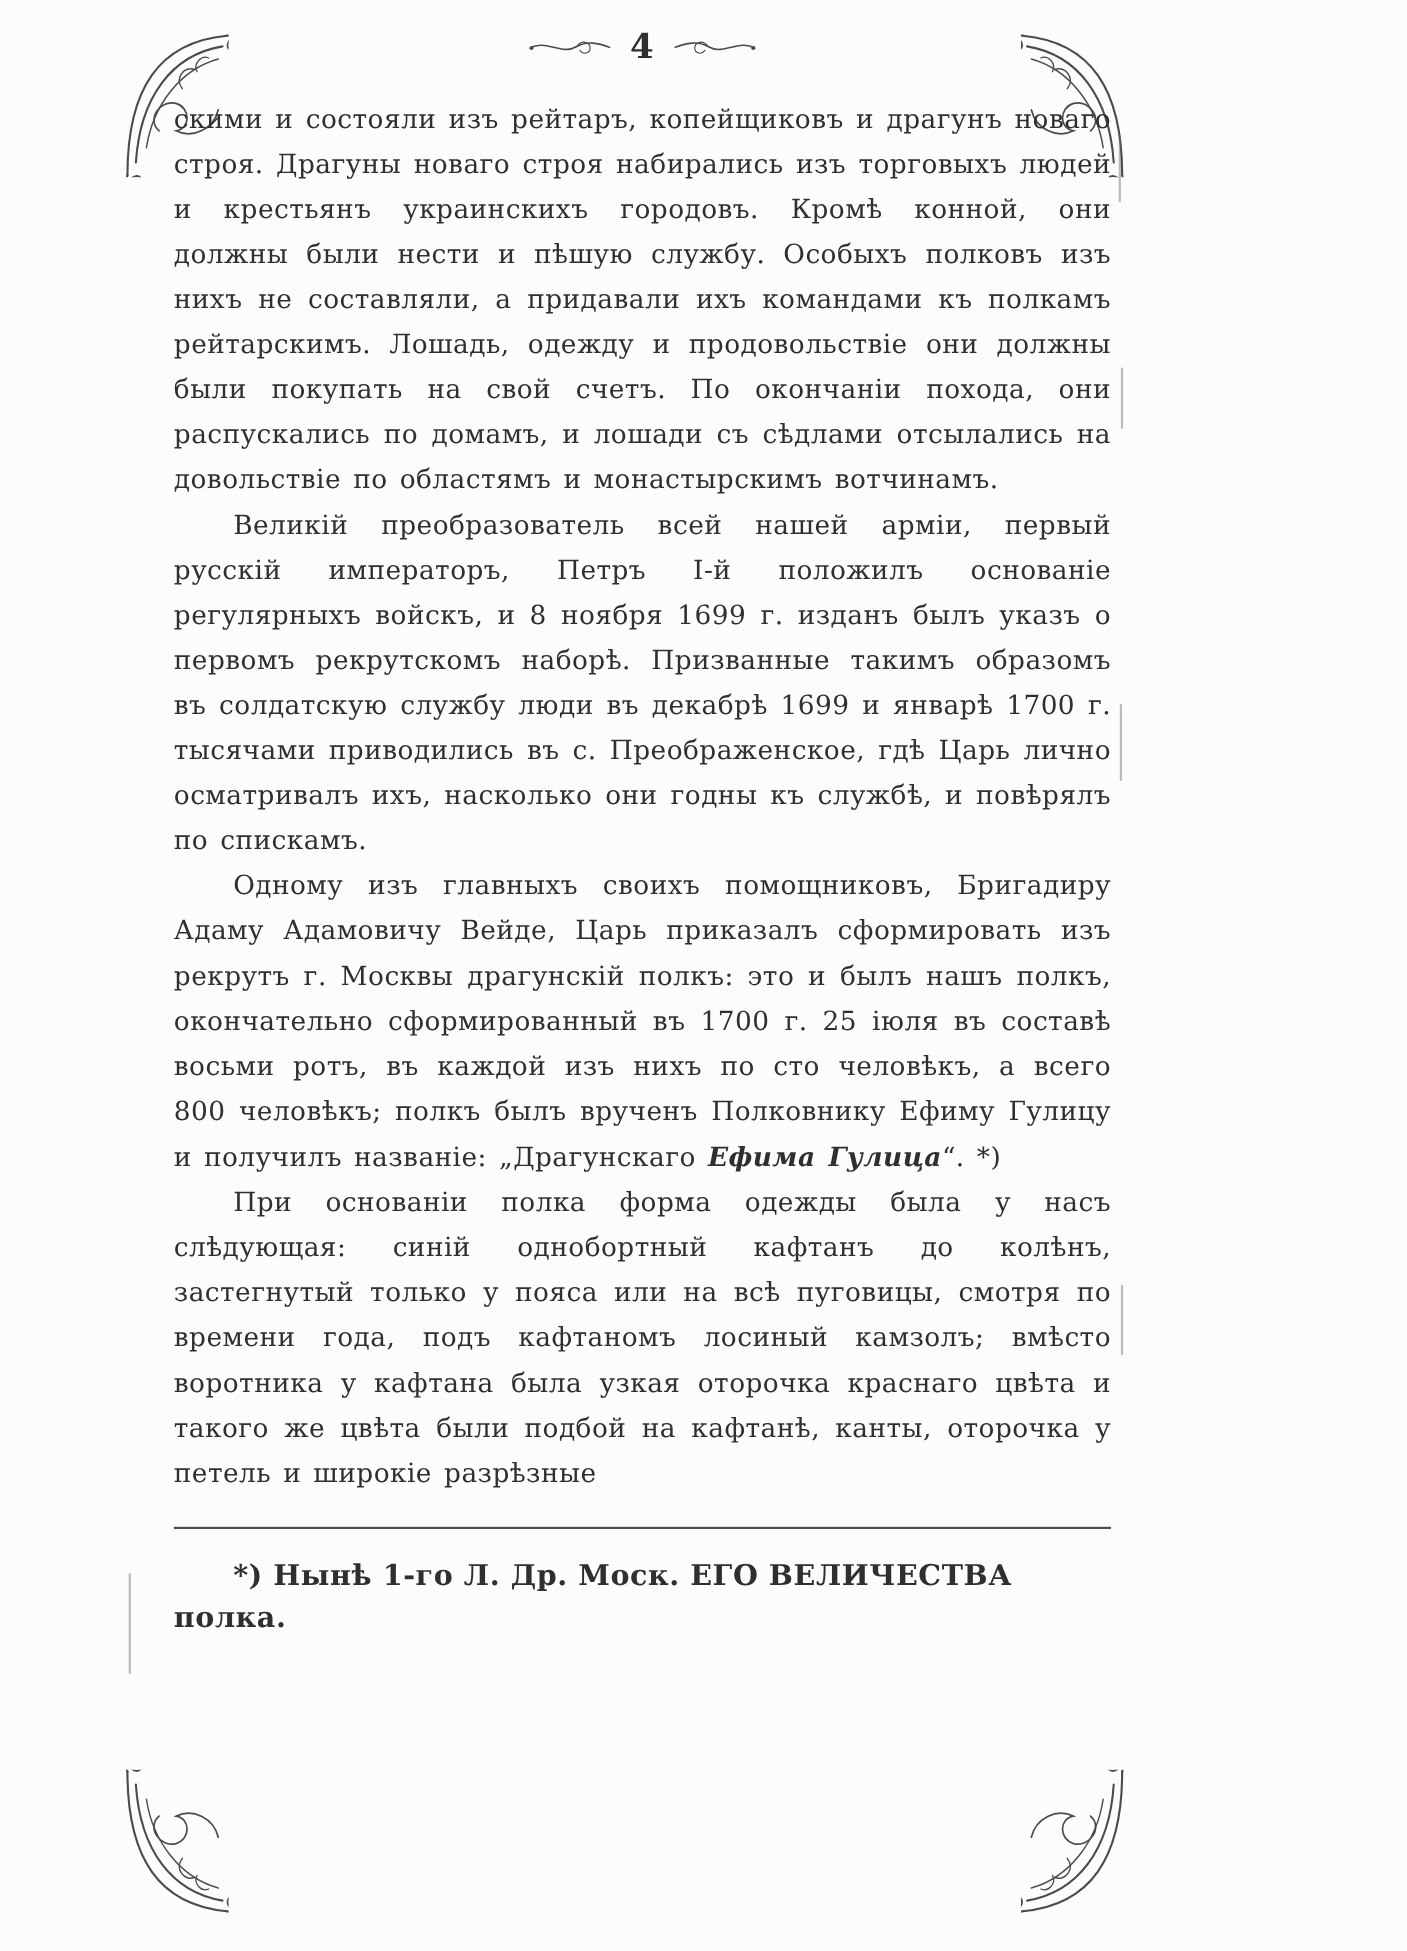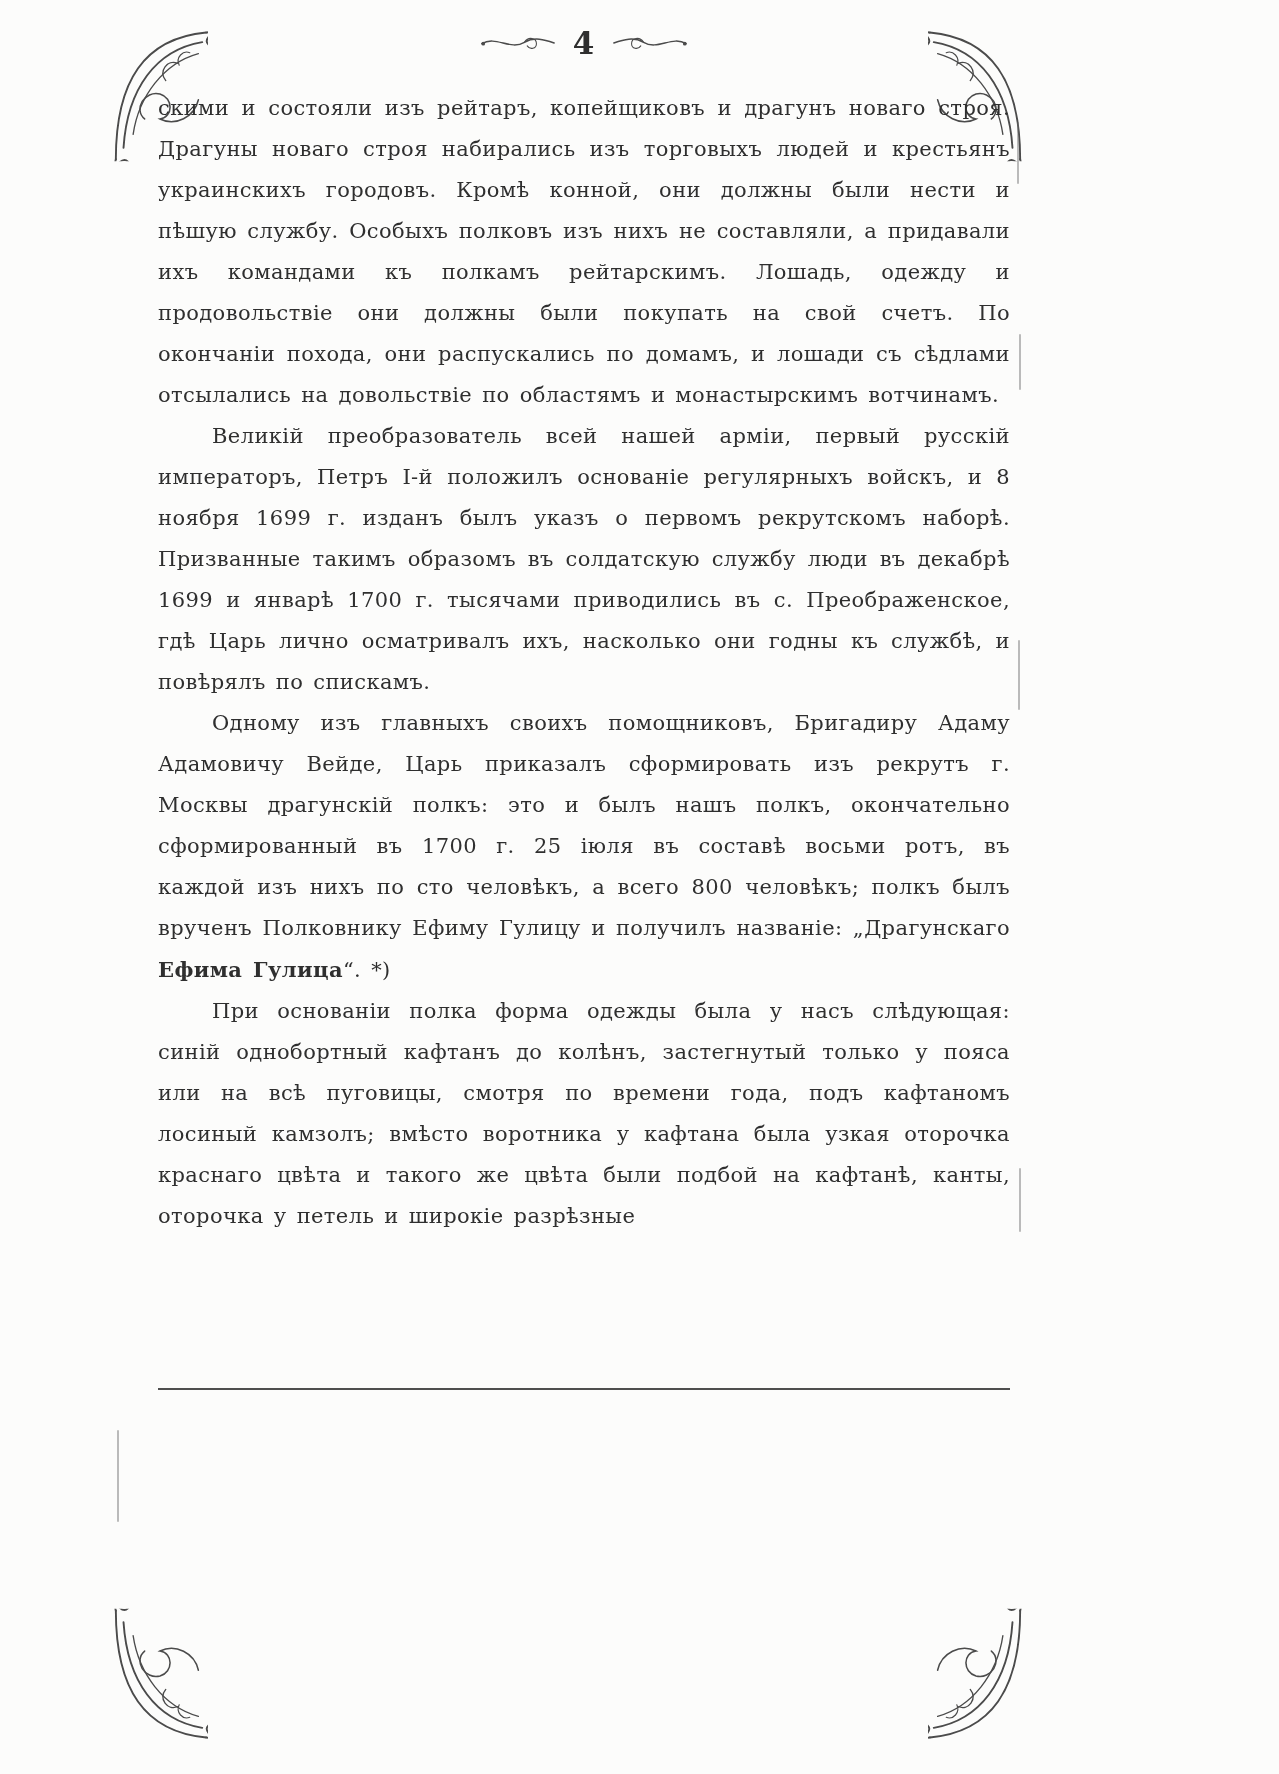--- a/index.html
+++ b/index.html
@@ -34,29 +34,29 @@
   }
   .flourish svg { display: block; }
   .flourish.right svg { transform: scaleX(-1); }
 
   
   .text-block {
     position: absolute;
     top: 88px;
     left: 158px;
     width: 852px;
-    font-size: 21px;
+    font-size: 24px;
     line-height: 41px;
     letter-spacing: 0.4px;
     word-spacing: 3px;
     text-align: justify;
   }
   .para { margin: 0; }
   .para.indent { text-indent: 54px; }
-  .bold-italic { font-weight: bold; }
+  .bold-italic { font-weight: bold; font-style: italic; }
   .bold { font-weight: bold; }
 
   
   .footnote-rule {
     position: absolute;
     top: 1388px;
     left: 158px;
     width: 852px;
     height: 2px;
     background: #4e4e4e;
@@ -160,20 +160,21 @@
   </header>
 
   <main class="text-block" id="text-body">
       <p class="para"><span>скими и состояли изъ рейтаръ, копейщиковъ и драгунъ новаго строя. Драгуны новаго строя набирались изъ торговыхъ людей и крестьянъ украинскихъ городовъ. Кромѣ конной, они должны были нести и пѣшую службу. Особыхъ полковъ изъ нихъ не составляли, а придавали ихъ командами къ полкамъ рейтарскимъ. Лошадь, одежду и продовольствіе они должны были покупать на свой счетъ. По окончаніи похода, они распускались по домамъ, и лошади съ сѣдлами отсылались на довольствіе по областямъ и монастырскимъ вотчинамъ.</span></p>
       <p class="para indent"><span>Великій преобразователь всей нашей арміи, первый русскій императоръ, Петръ I-й положилъ основаніе регулярныхъ войскъ, и 8 ноября 1699 г. изданъ былъ указъ о первомъ рекрутскомъ наборѣ. Призванные такимъ образомъ въ солдатскую службу люди въ декабрѣ 1699 и январѣ 1700 г. тысячами приводились въ с. Преображенское, гдѣ Царь лично осматривалъ ихъ, насколько они годны къ службѣ, и повѣрялъ по спискамъ.</span></p>
       <p class="para indent"><span>Одному изъ главныхъ своихъ помощниковъ, Бригадиру Адаму Адамовичу Вейде, Царь приказалъ сформировать изъ рекрутъ г. Москвы драгунскій полкъ: это и былъ нашъ полкъ, окончательно сформированный въ 1700 г. 25 іюля въ составѣ восьми ротъ, въ каждой изъ нихъ по сто человѣкъ, а всего 800 человѣкъ; полкъ былъ врученъ Полковнику Ефиму Гулицу и получилъ названіе: „Драгунскаго </span><span class="bold-italic">Ефима Гулица</span><span>“. *)</span></p>
       <p class="para indent"><span>При основаніи полка форма одежды была у насъ слѣдующая: синій однобортный кафтанъ до колѣнъ, застегнутый только у пояса или на всѣ пуговицы, смотря по времени года, подъ кафтаномъ лосиный камзолъ; вмѣсто воротника у кафтана была узкая оторочка краснаго цвѣта и такого же цвѣта были подбой на кафтанѣ, канты, оторочка у петель и широкіе разрѣзные</span></p>
     </main>
 
   <div class="footnote-rule"></div>
+  <footer class="footnote" id="footnote"><span>*) Нынѣ 1-го Л. Др. Моск. </span><span class="bold">ЕГО ВЕЛИЧЕСТВА</span><span> полка.</span></footer>
 
   <div class="artifact a1"></div>
   <div class="artifact a2"></div>
   <div class="artifact a3"></div>
   <div class="artifact a4"></div>
   <div class="artifact a5"></div>
 
 </div>
 
 </body></html>

